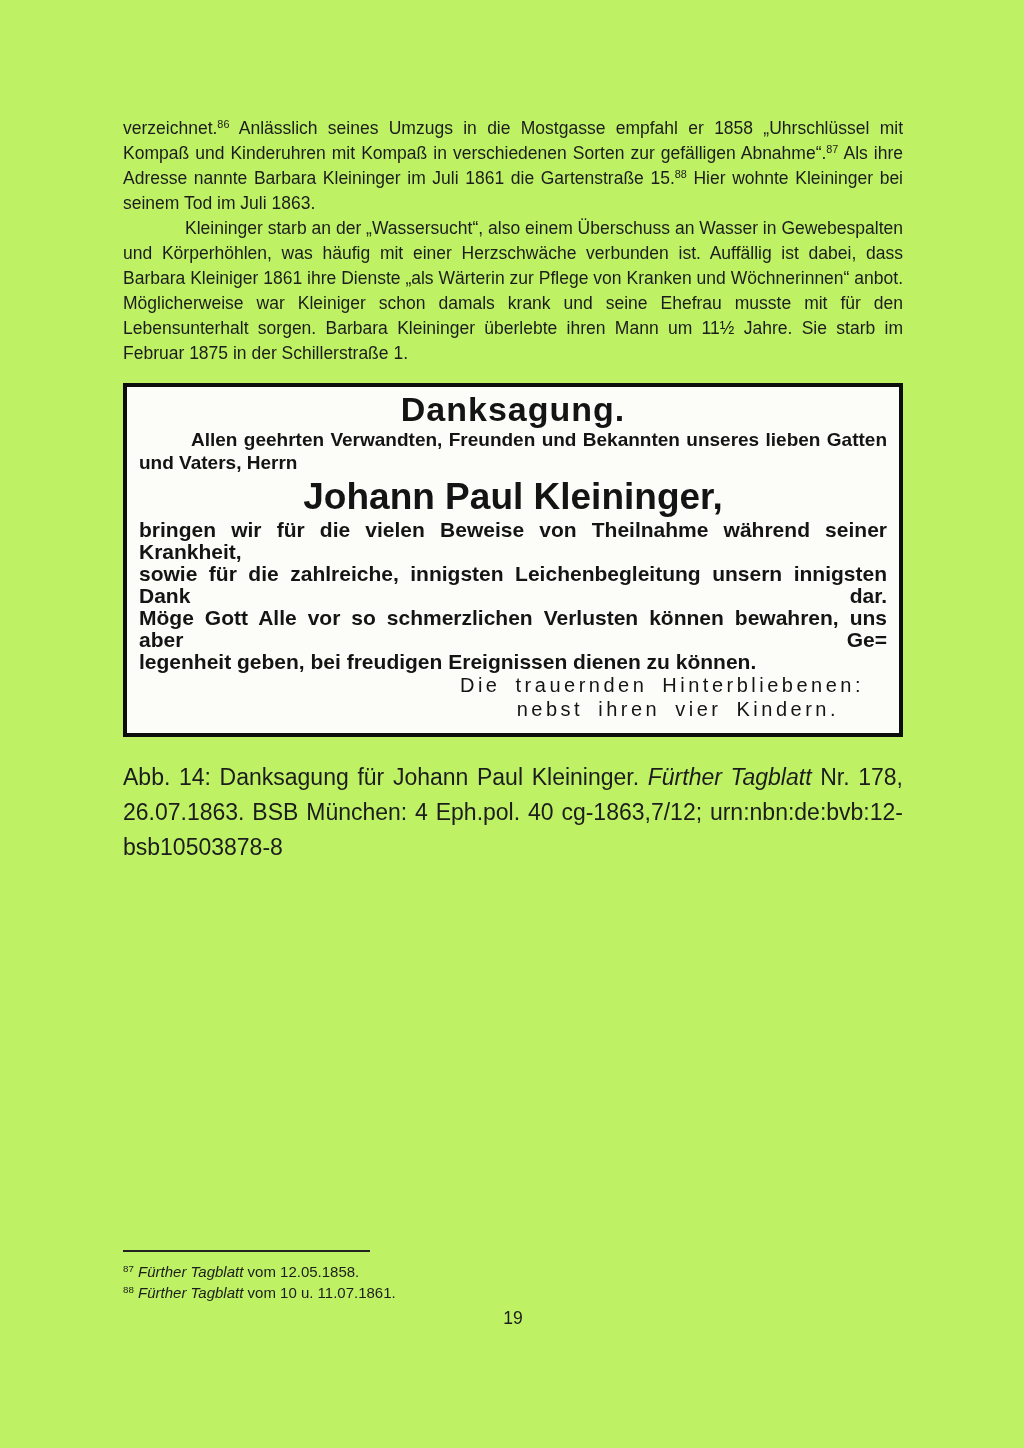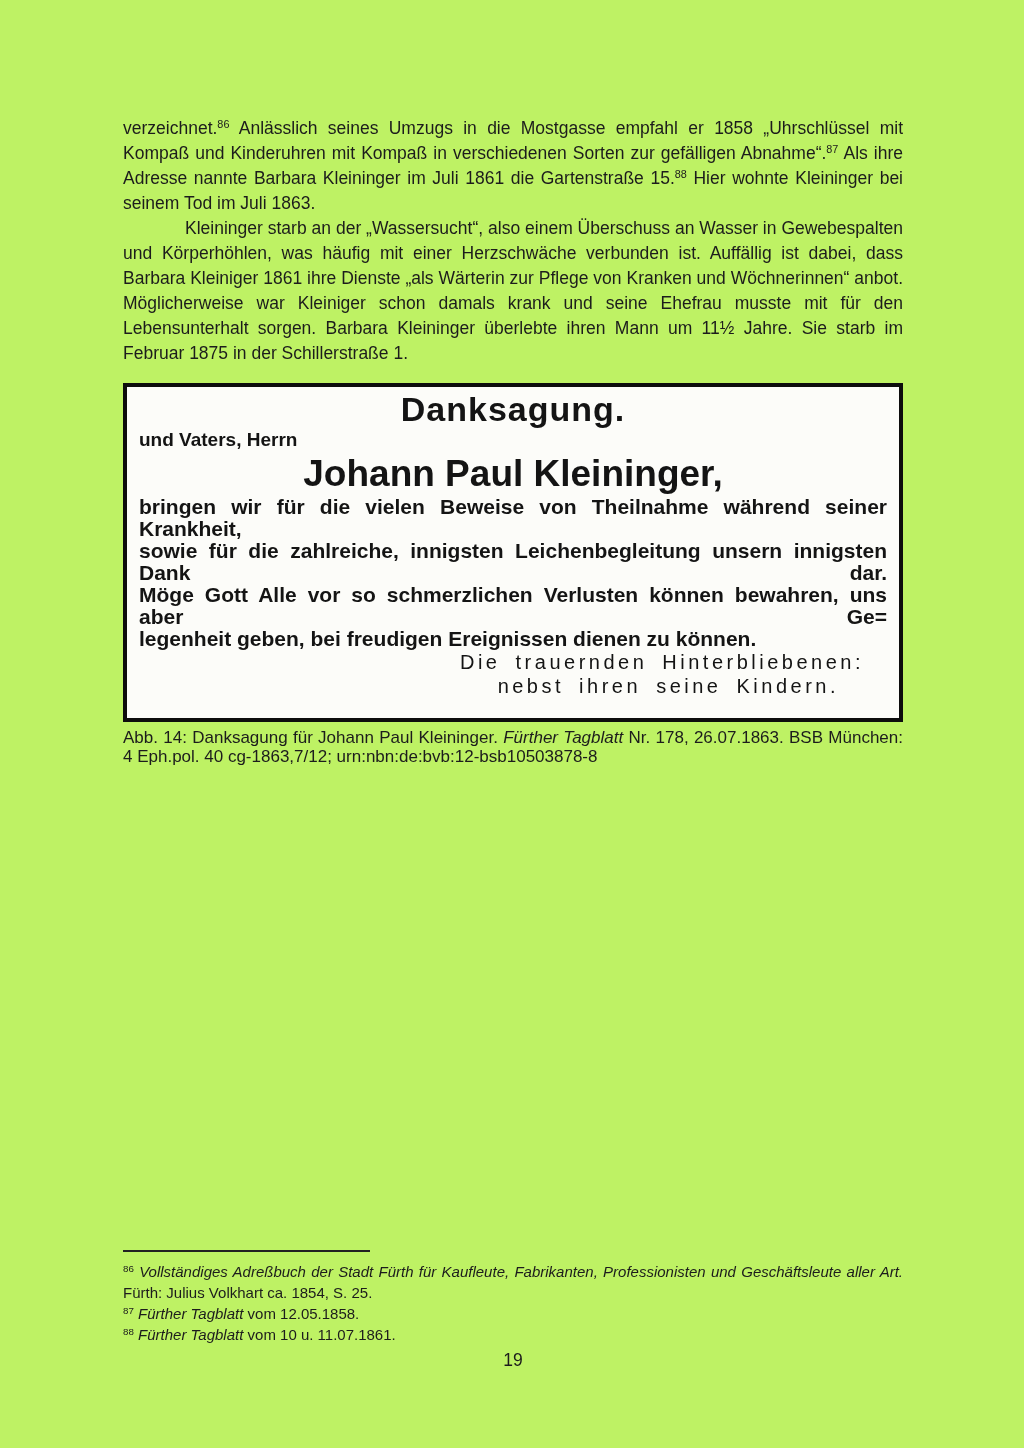--- a/index.html
+++ b/index.html
@@ -31,21 +31,21 @@
     top: -0.55em;
     vertical-align: baseline;
     line-height: 0;
   }
 
   
   .notice {
     margin-top: 17px;
     border: 4px solid #0d0d0d;
     background: #fcfcf9;
-    padding: 3px 12px 20px 12px;
+    padding: 3px 12px 12px 12px;
     color: #141414;
   }
   .n-title {
     font-size: 34px;
     line-height: 38px;
     font-weight: bold;
     text-align: center;
     letter-spacing: 1px;
   }
   .n-intro {
@@ -89,23 +89,23 @@
   .n-children {
     font-size: 20px;
     line-height: 24px;
     text-align: right;
     padding-right: 48px;
     letter-spacing: 3.5px;
     word-spacing: 6px;
   }
 
   .caption {
-    margin-top: 6px;
-    font-size: 17px;
-    line-height: 19px;
+    margin-top: 23px;
+    font-size: 23px;
+    line-height: 35px;
     text-align: justify;
   }
   .caption em { font-style: italic; }
 
   
   .footer {
     position: absolute;
     left: 123px;
     top: 1250px;
     width: 780px;
@@ -141,39 +141,38 @@
 <div class="page">
 
   <div class="content">
 
     <p class="para"><span>verzeichnet.</span><sup>86</sup><span> Anlässlich seines Umzugs in die Mostgasse empfahl er 1858 „Uhrschlüssel mit Kompaß und Kinderuhren mit Kompaß in verschiedenen Sorten zur gefälligen Abnahme“.</span><sup>87</sup><span> Als ihre Adresse nannte Barbara Kleininger im Juli 1861 die Gartenstraße 15.</span><sup>88</sup><span> Hier wohnte Kleininger bei seinem Tod im Juli 1863.</span></p>
 
     <p class="para indent">Kleininger starb an der „Wassersucht“, also einem Überschuss an Wasser in Gewebespalten und Körperhöhlen, was häufig mit einer Herzschwäche verbunden ist. Auffällig ist dabei, dass Barbara Kleiniger 1861 ihre Dienste „als Wärterin zur Pflege von Kranken und Wöchnerinnen“ anbot. Möglicherweise war Kleiniger schon damals krank und seine Ehefrau musste mit für den Lebensunterhalt sorgen. Barbara Kleininger überlebte ihren Mann um 11½ Jahre. Sie starb im Februar 1875 in der Schillerstraße 1.</p>
 
     <figure class="notice">
       <div class="n-title">Danksagung.</div>
+      <div class="n-intro n-intro-1">Allen geehrten Verwandten, Freunden und Bekannten unseres lieben Gatten</div>
       <div class="n-intro">und Vaters, Herrn</div>
       <div class="n-name">Johann Paul Kleininger,</div>
       <div class="n-body jl">bringen wir für die vielen Beweise von Theilnahme während seiner Krankheit,</div>
       <div class="n-body jl">sowie für die zahlreiche, innigsten Leichenbegleitung unsern innigsten Dank dar.</div>
       <div class="n-body jl">Möge Gott Alle vor so schmerzlichen Verlusten können bewahren, uns aber Ge=</div>
       <div class="n-body">legenheit geben, bei freudigen Ereignissen dienen zu können.</div>
       <div class="n-closing">Die trauernden Hinterbliebenen:</div>
-      <div class="n-children">nebst ihren seine Kindern.</div>
+      <div class="n-children">nebst ihren vier Kindern.</div>
     </figure>
 
     <p class="caption"><span>Abb. 14: Danksagung für Johann Paul Kleininger. </span><em>Fürther Tagblatt</em><span> Nr. 178, 26.07.1863. BSB München: 4 Eph.pol. 40 cg-1863,7/12; urn:nbn:de:bvb:12-bsb10503878-8</span></p>
 
   </div>
 
   <div class="footer">
     <div class="fn-rule"></div>
 
-    <p class="fn"><sup>86</sup>
-      <em>Vollständiges Adreßbuch der Stadt Fürth für Kaufleute, Fabrikanten, Professionisten und Geschäftsleute aller Art.</em><span> Fürth: Julius Volkhart ca. 1854, S. 25.</span></p>
 
     <p class="fn"><sup>87</sup>
       <em>Fürther Tagblatt</em><span> vom 12.05.1858.</span></p>
 
     <p class="fn"><sup>88</sup>
       <em>Fürther Tagblatt</em><span> vom 10 u. 11.07.1861.</span></p>
 
     <div class="page-number">19</div>
   </div>
 

